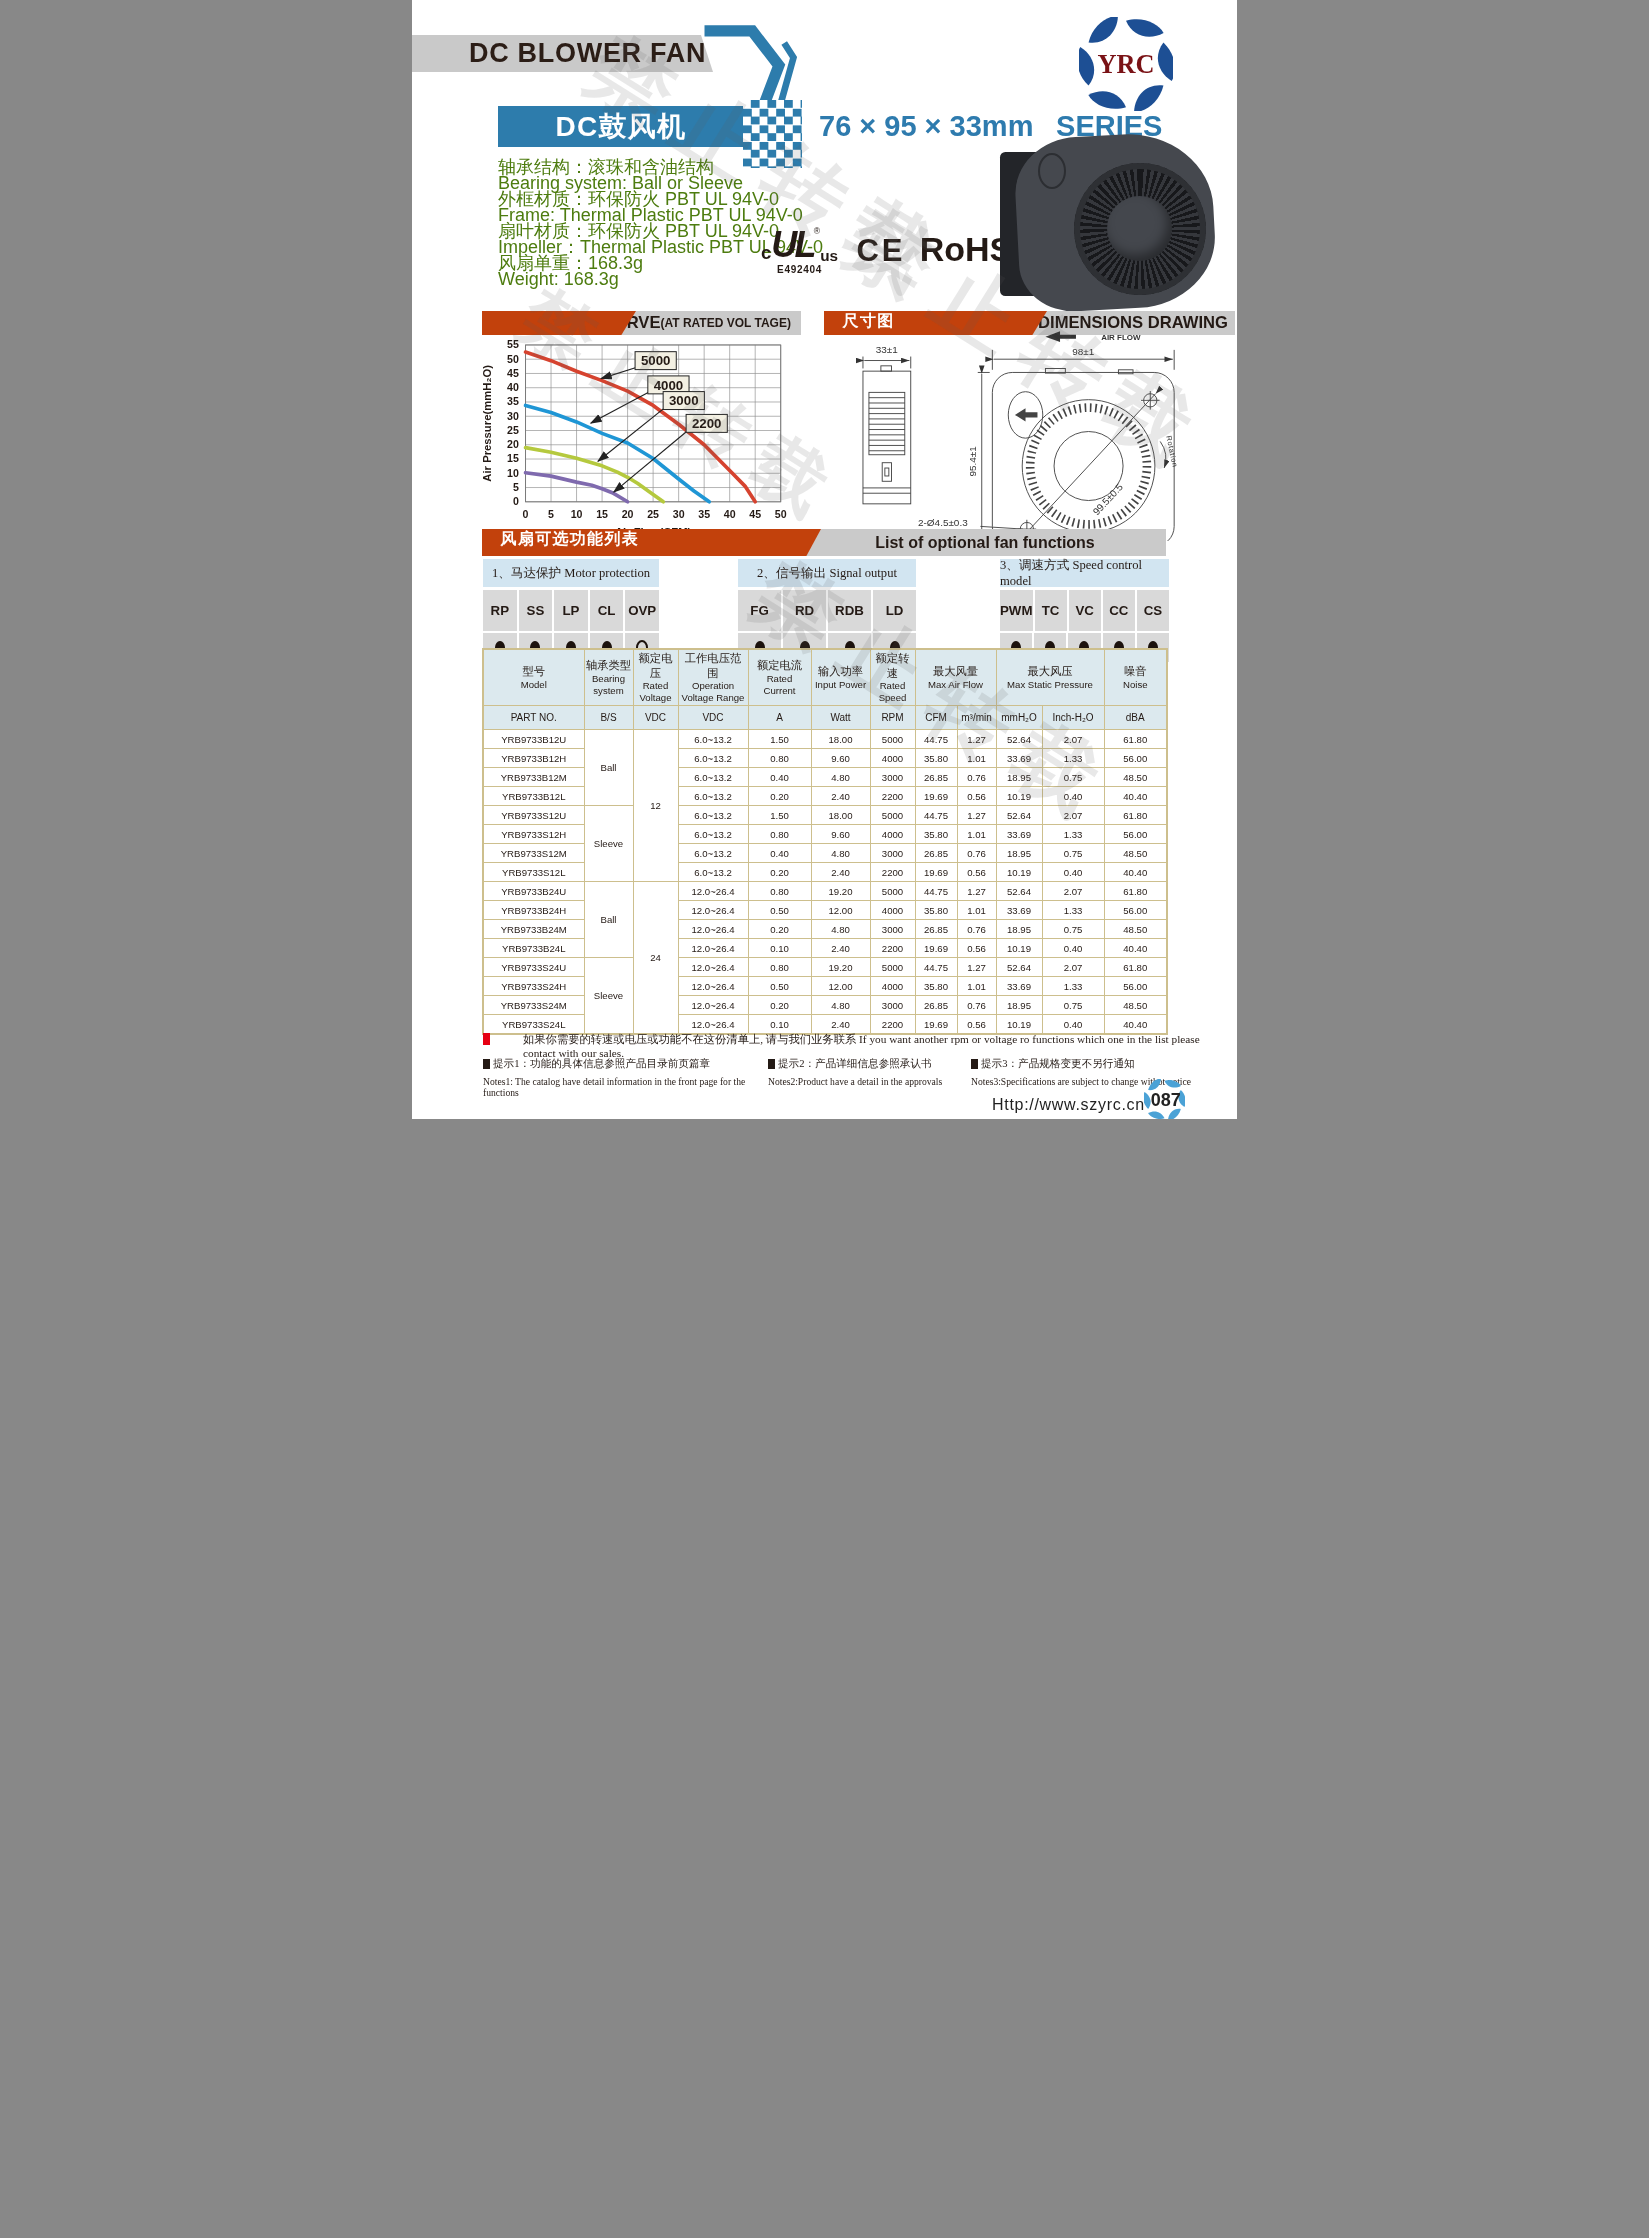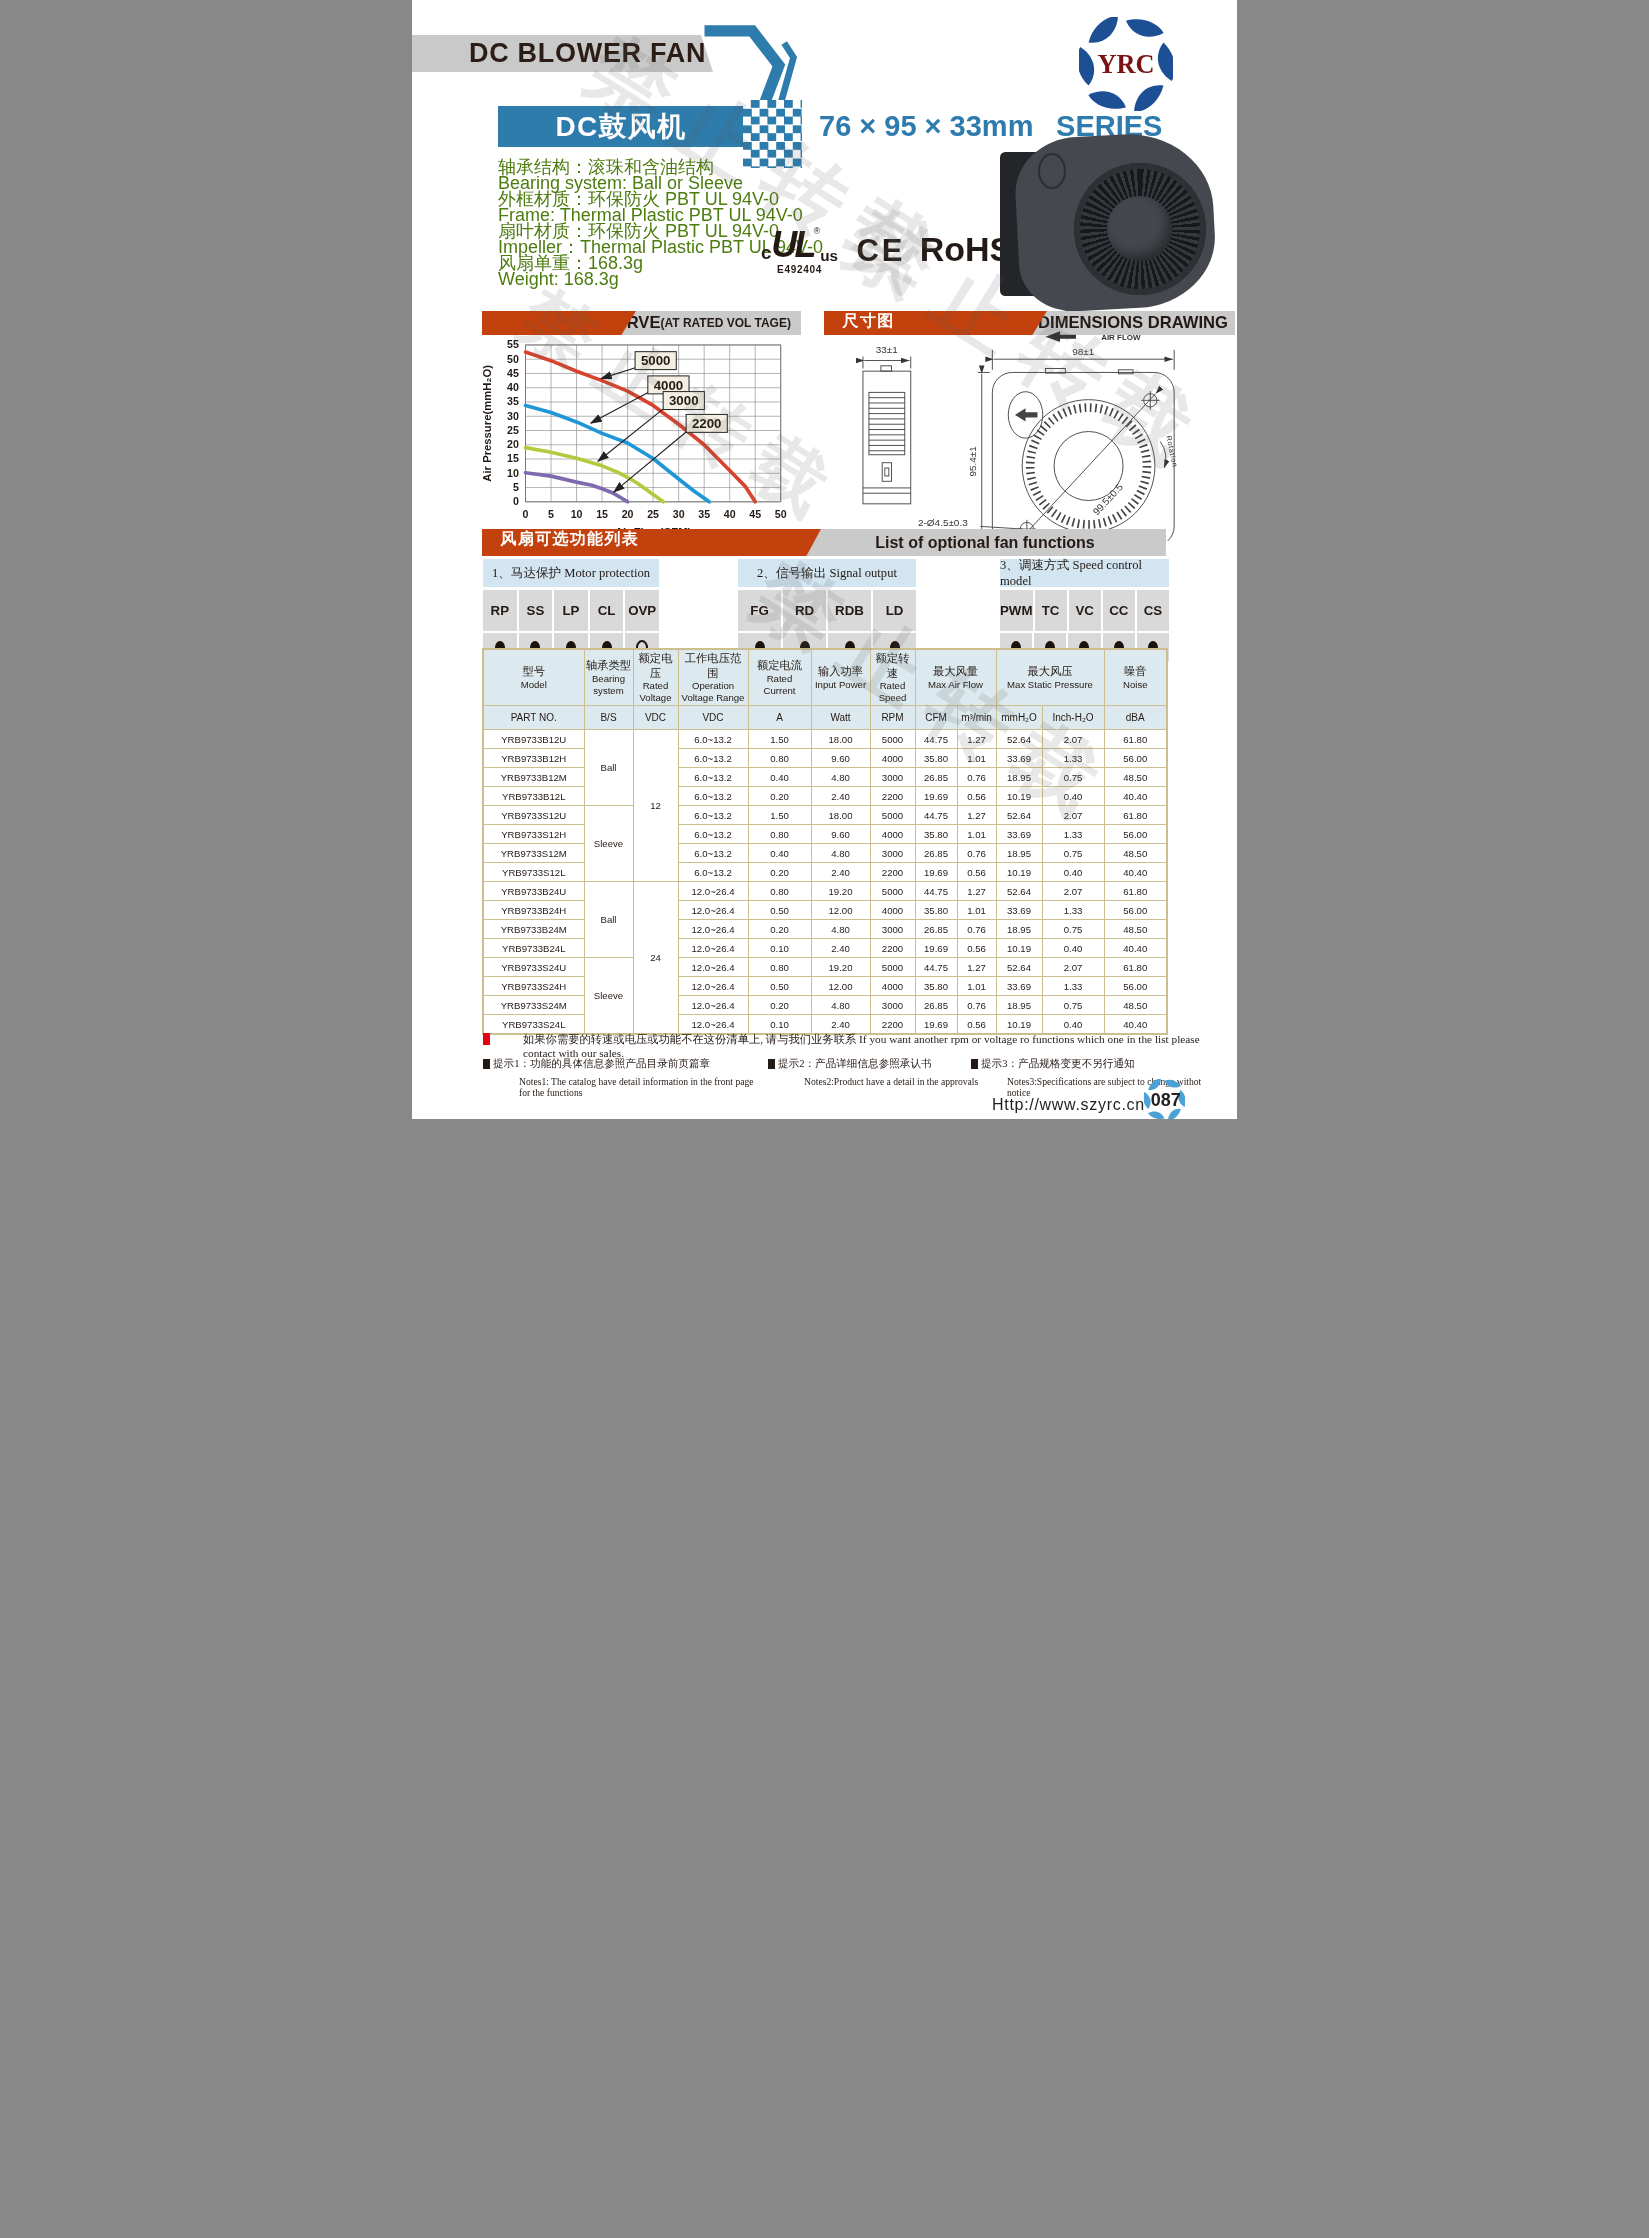--- a/index.html
+++ b/index.html
@@ -74,21 +74,21 @@
   .spec-table .units td{background:#dce9ee;height:21px;font-size:10px;}
   .spec-table tbody td{height:16px;font-size:9.6px;background:#fff;}
   .spec-table thead tr.main th{height:52px;}
   
   .note-main{position:absolute;left:71px;top:1032px;display:flex;align-items:flex-start;
       font-family:"Liberation Serif",serif;font-size:11.3px;color:#241a15;width:718px;gap:28px;}
   .red-sq{display:inline-block;width:7.3px;height:11.3px;background:#e60012;margin-right:4.7px;flex:0 0 auto;margin-top:1.3px;}
   .note-item{position:absolute;top:1057px;font-family:"Liberation Serif",serif;color:#241a15;}
   .note-cn{font-size:10.6px;display:flex;align-items:center;}
   .blk-sq{display:inline-block;width:6.7px;height:9.3px;background:#241a15;margin-right:3.3px;}
-  .note-en{font-size:9.6px;margin-top:5.3px;margin-left:36px;}
+  .note-en{font-size:9.6px;margin-top:5.3px;}
   
   .footer-url{position:absolute;left:580px;top:1096px;font-size:16px;color:#1f1f1f;letter-spacing:0.7px;}
   .page-badge{position:absolute;left:732px;top:1079px;}
   .page-badge .num{position:absolute;left:6.7px;top:10.6px;font-size:18px;font-weight:bold;color:#222;}
   
   .wm{position:absolute;font-size:83px;font-weight:bold;color:rgba(90,90,95,0.14);
       transform:rotate(32deg);letter-spacing:18.6px;white-space:nowrap;z-index:9;pointer-events:none;}
 </style>
 </head>
 <body>

